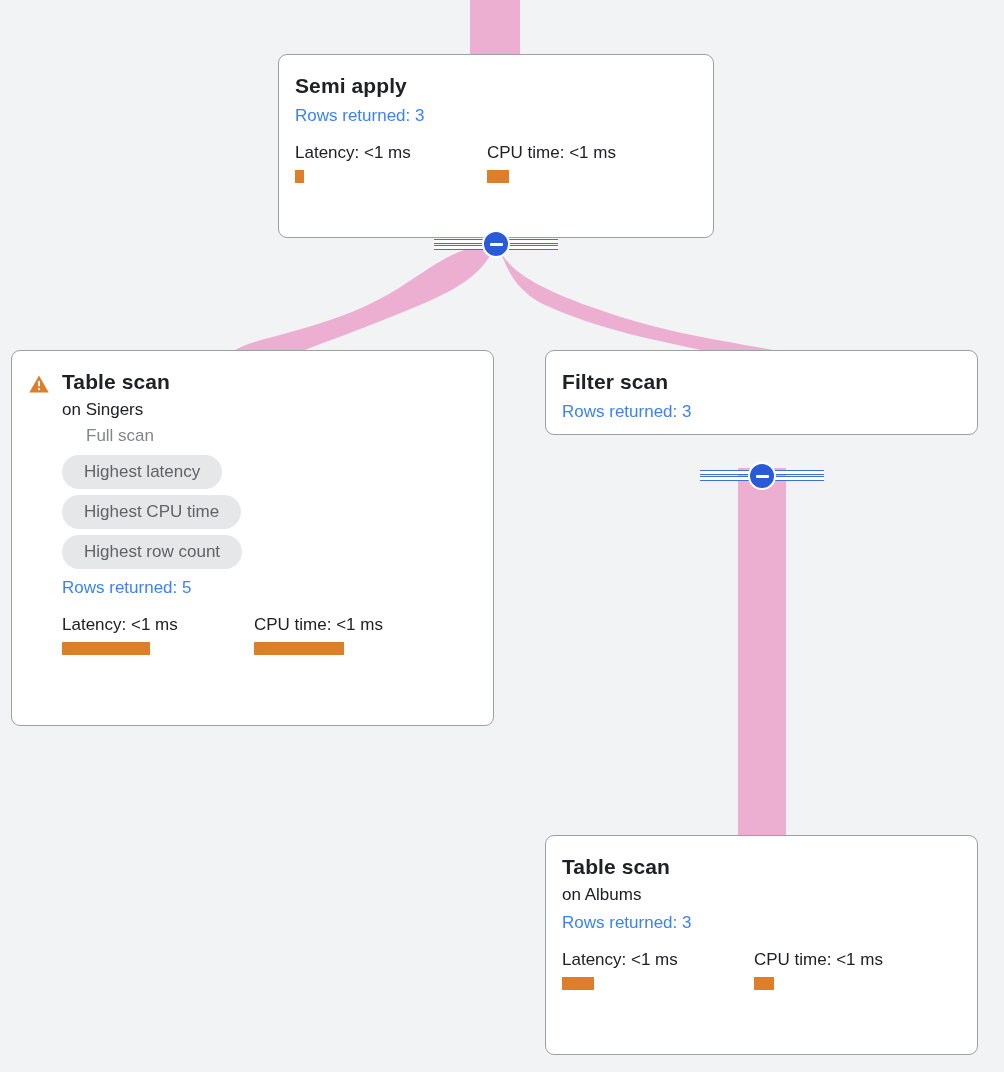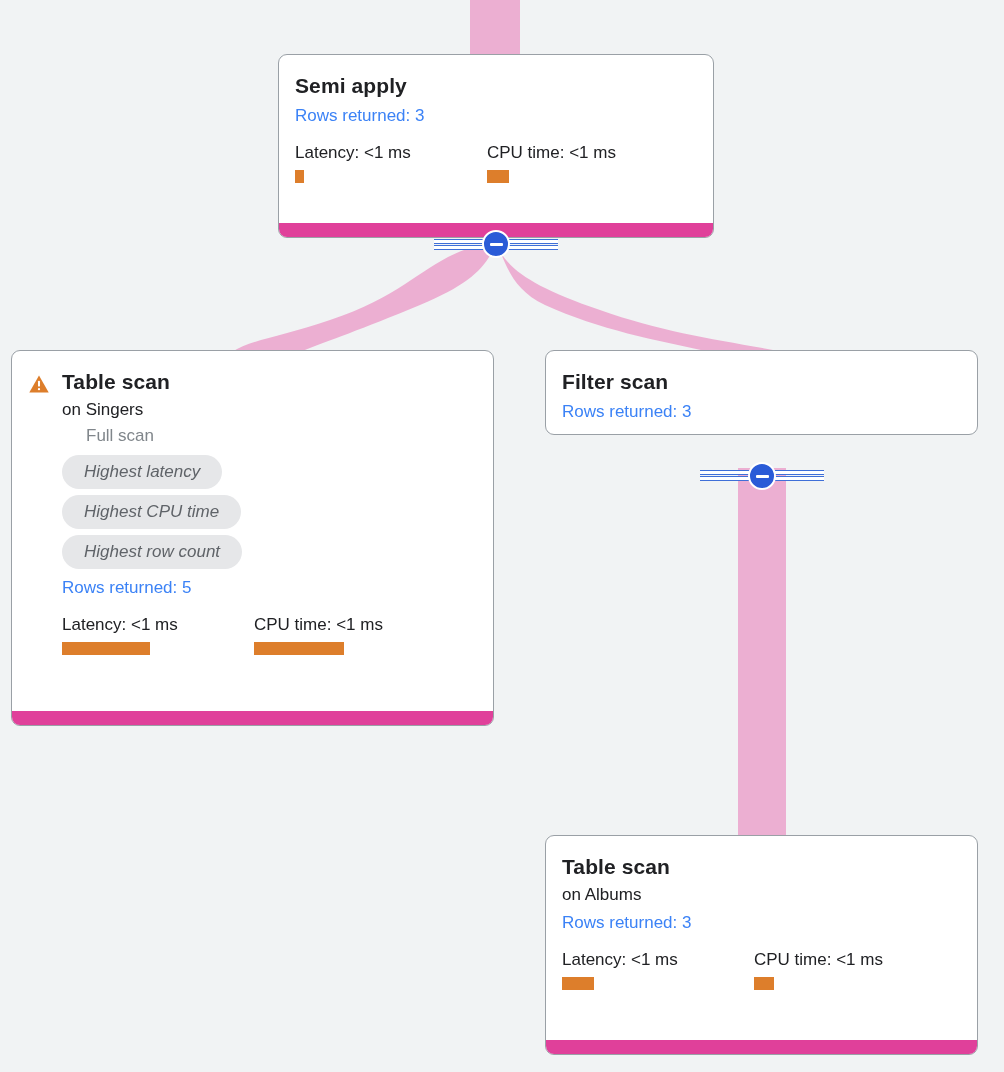--- a/index.html
+++ b/index.html
@@ -28,21 +28,21 @@
 
   
   .node {
     position: absolute;
     box-sizing: border-box;
     background: #ffffff;
     border: 1px solid #9aa0a6;
     border-radius: 9px;
     overflow: hidden;
     display: flex;
-    flex-direction: column;
+    flex-direction: row;
   }
   .node-body {
     flex: 1 1 auto;
     padding: 16px 16px 10px 16px;
     box-sizing: border-box;
   }
   .node-bar {
     flex: 0 0 auto;
     height: 14px;
     background: #e0409a;
@@ -89,21 +89,20 @@
     margin-top: 1px;
   }
 
   
   .chips {
     margin: 6px 0 4px 0;
     display: flex;
     flex-direction: column;
     align-items: flex-start;
     gap: 6px;
-    font-style: italic;
   }
   .chip {
     background: #e6e7e9;
     color: #5f6368;
     font-size: 17px;
     line-height: 20px;
     padding: 7px 22px;
     border-radius: 20px;
     white-space: nowrap;
   }

